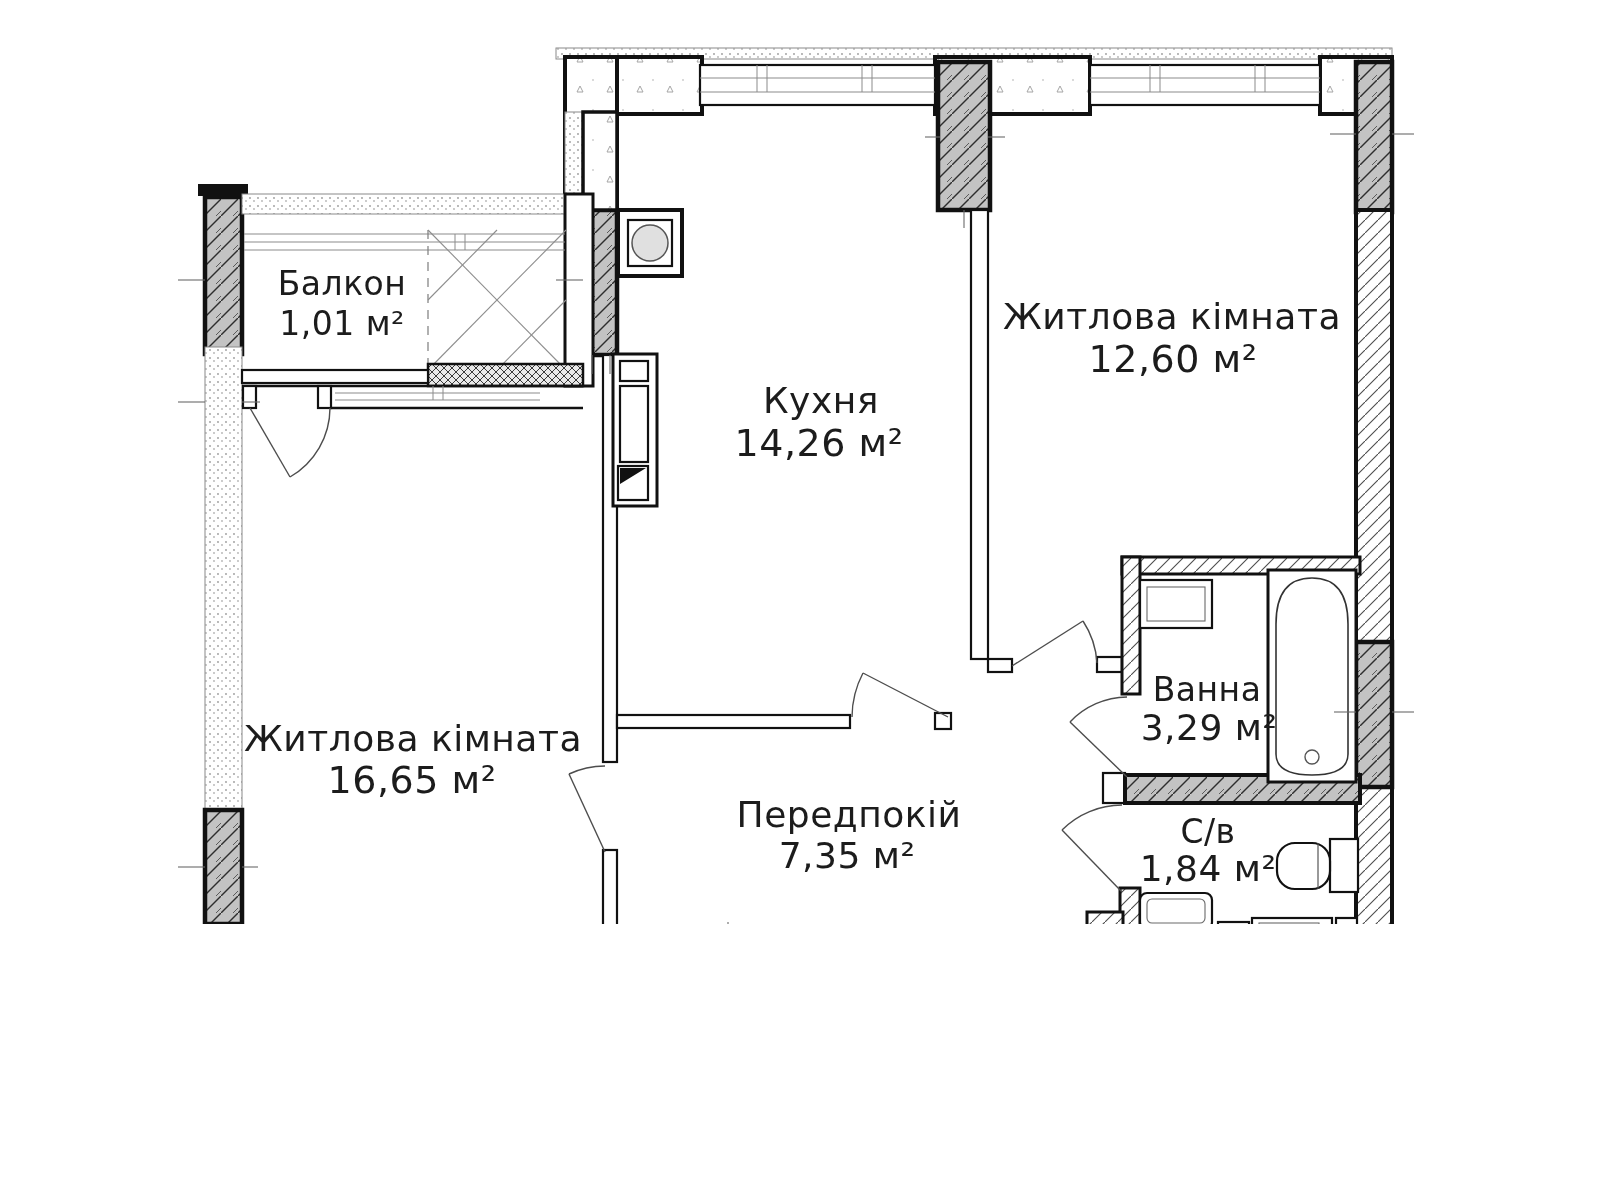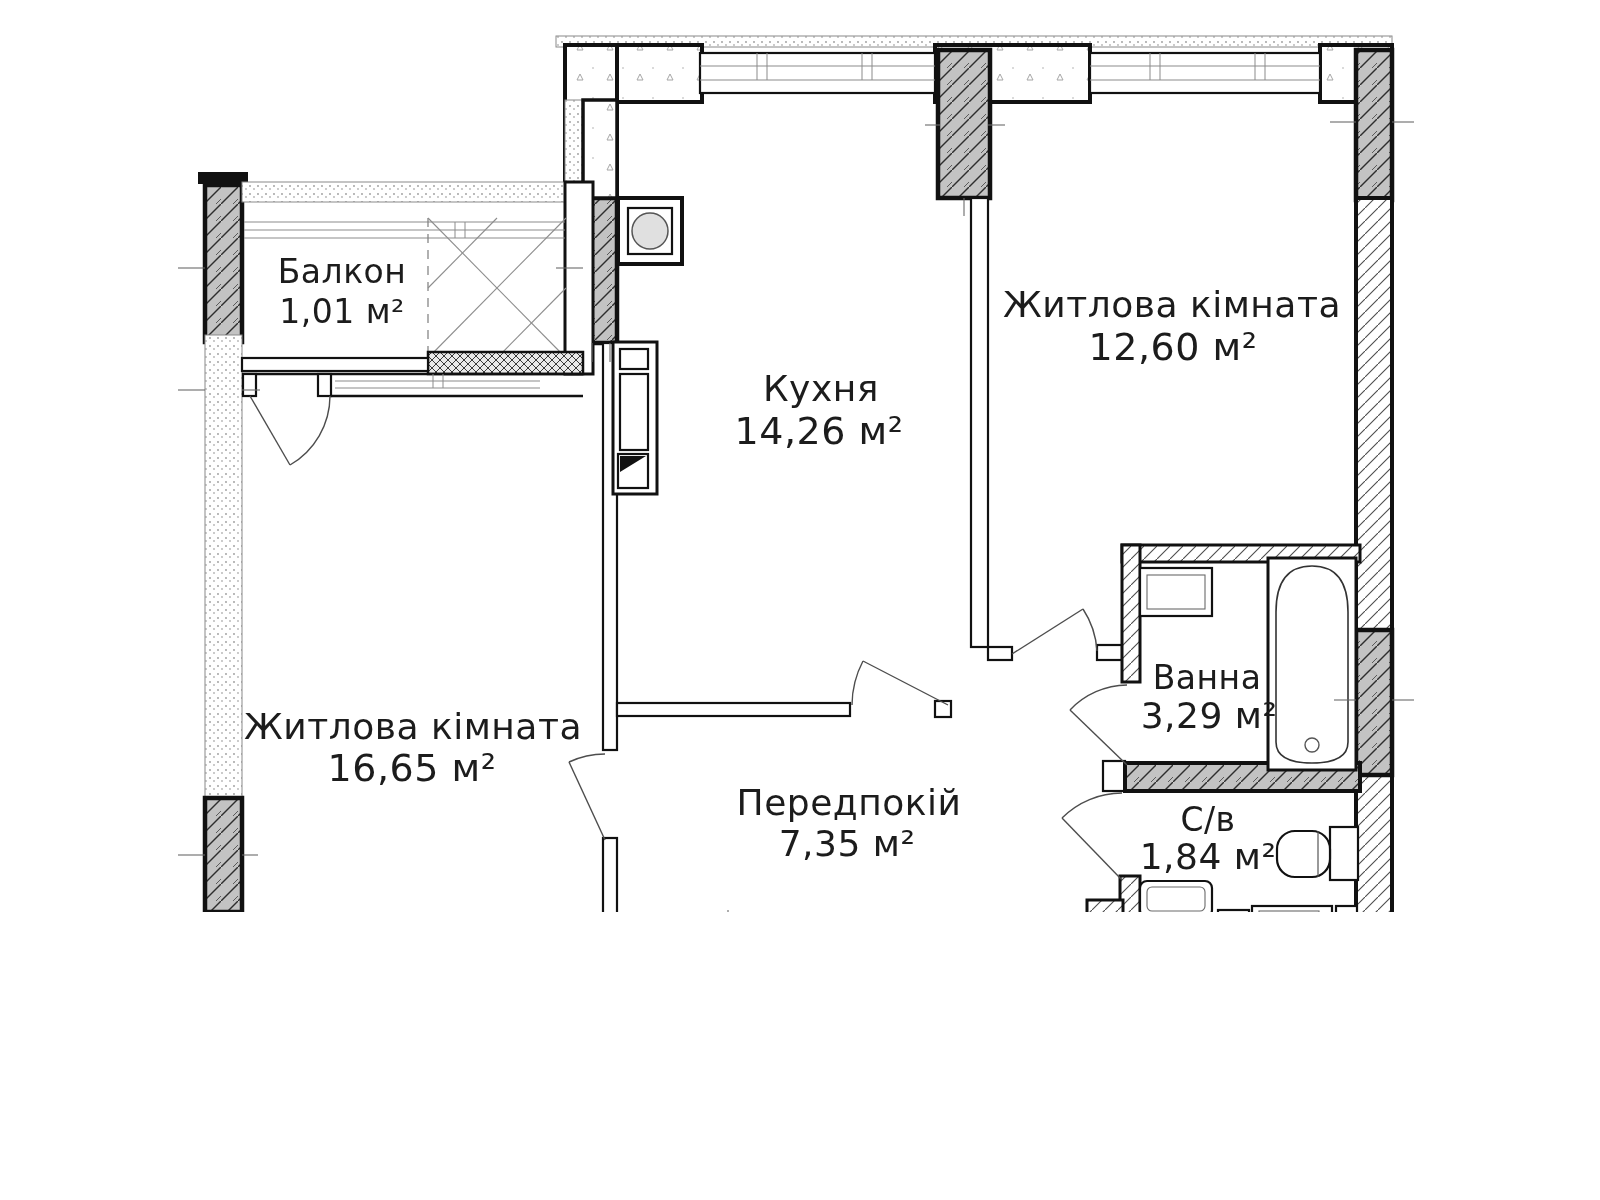--- a/index.html
+++ b/index.html
@@ -1,19 +1,19 @@
 <!DOCTYPE html>
 <html style="--wall: #111111; --pillar_fill: #c3c3c3; --hatch_line: #3c3c3c; --stipple_dot: #9a9a9a; --thin_line: #6a6a6a; --text: #1c1c1c; --background: #ffffff;"><head>
 <meta charset="utf-8">
 <style>
   :root{
     --wall:#111111; --thin_line:#6a6a6a; --text:#1c1c1c; --background:#ffffff;
   }
   html,body{margin:0;padding:0;background:var(--background);}
-  .page{width:1600px;height:912px;position:relative;background:var(--background);}
+  .page{width:1600px;height:912px;position:relative;background:var(--background);margin-top:12px;}
   svg{display:block}
   .s4{stroke:var(--wall);stroke-width:4;fill:#fff}
   .s3{stroke:var(--wall);stroke-width:3;fill:#fff}
   .s2{stroke:var(--wall);stroke-width:2.2;fill:#fff}
   .blk{fill:var(--wall);stroke:none}
   .thin{stroke:var(--thin_line);stroke-width:1.1;fill:none}
   .glass{stroke:#8b8b8b;stroke-width:1;fill:none}
   .door{stroke:#4d4d4d;stroke-width:1.4;fill:none}
   .hatch{fill:url(#pat-hatch);stroke:var(--wall)}
   .gray{fill:url(#pat-gray);stroke:var(--wall)}

